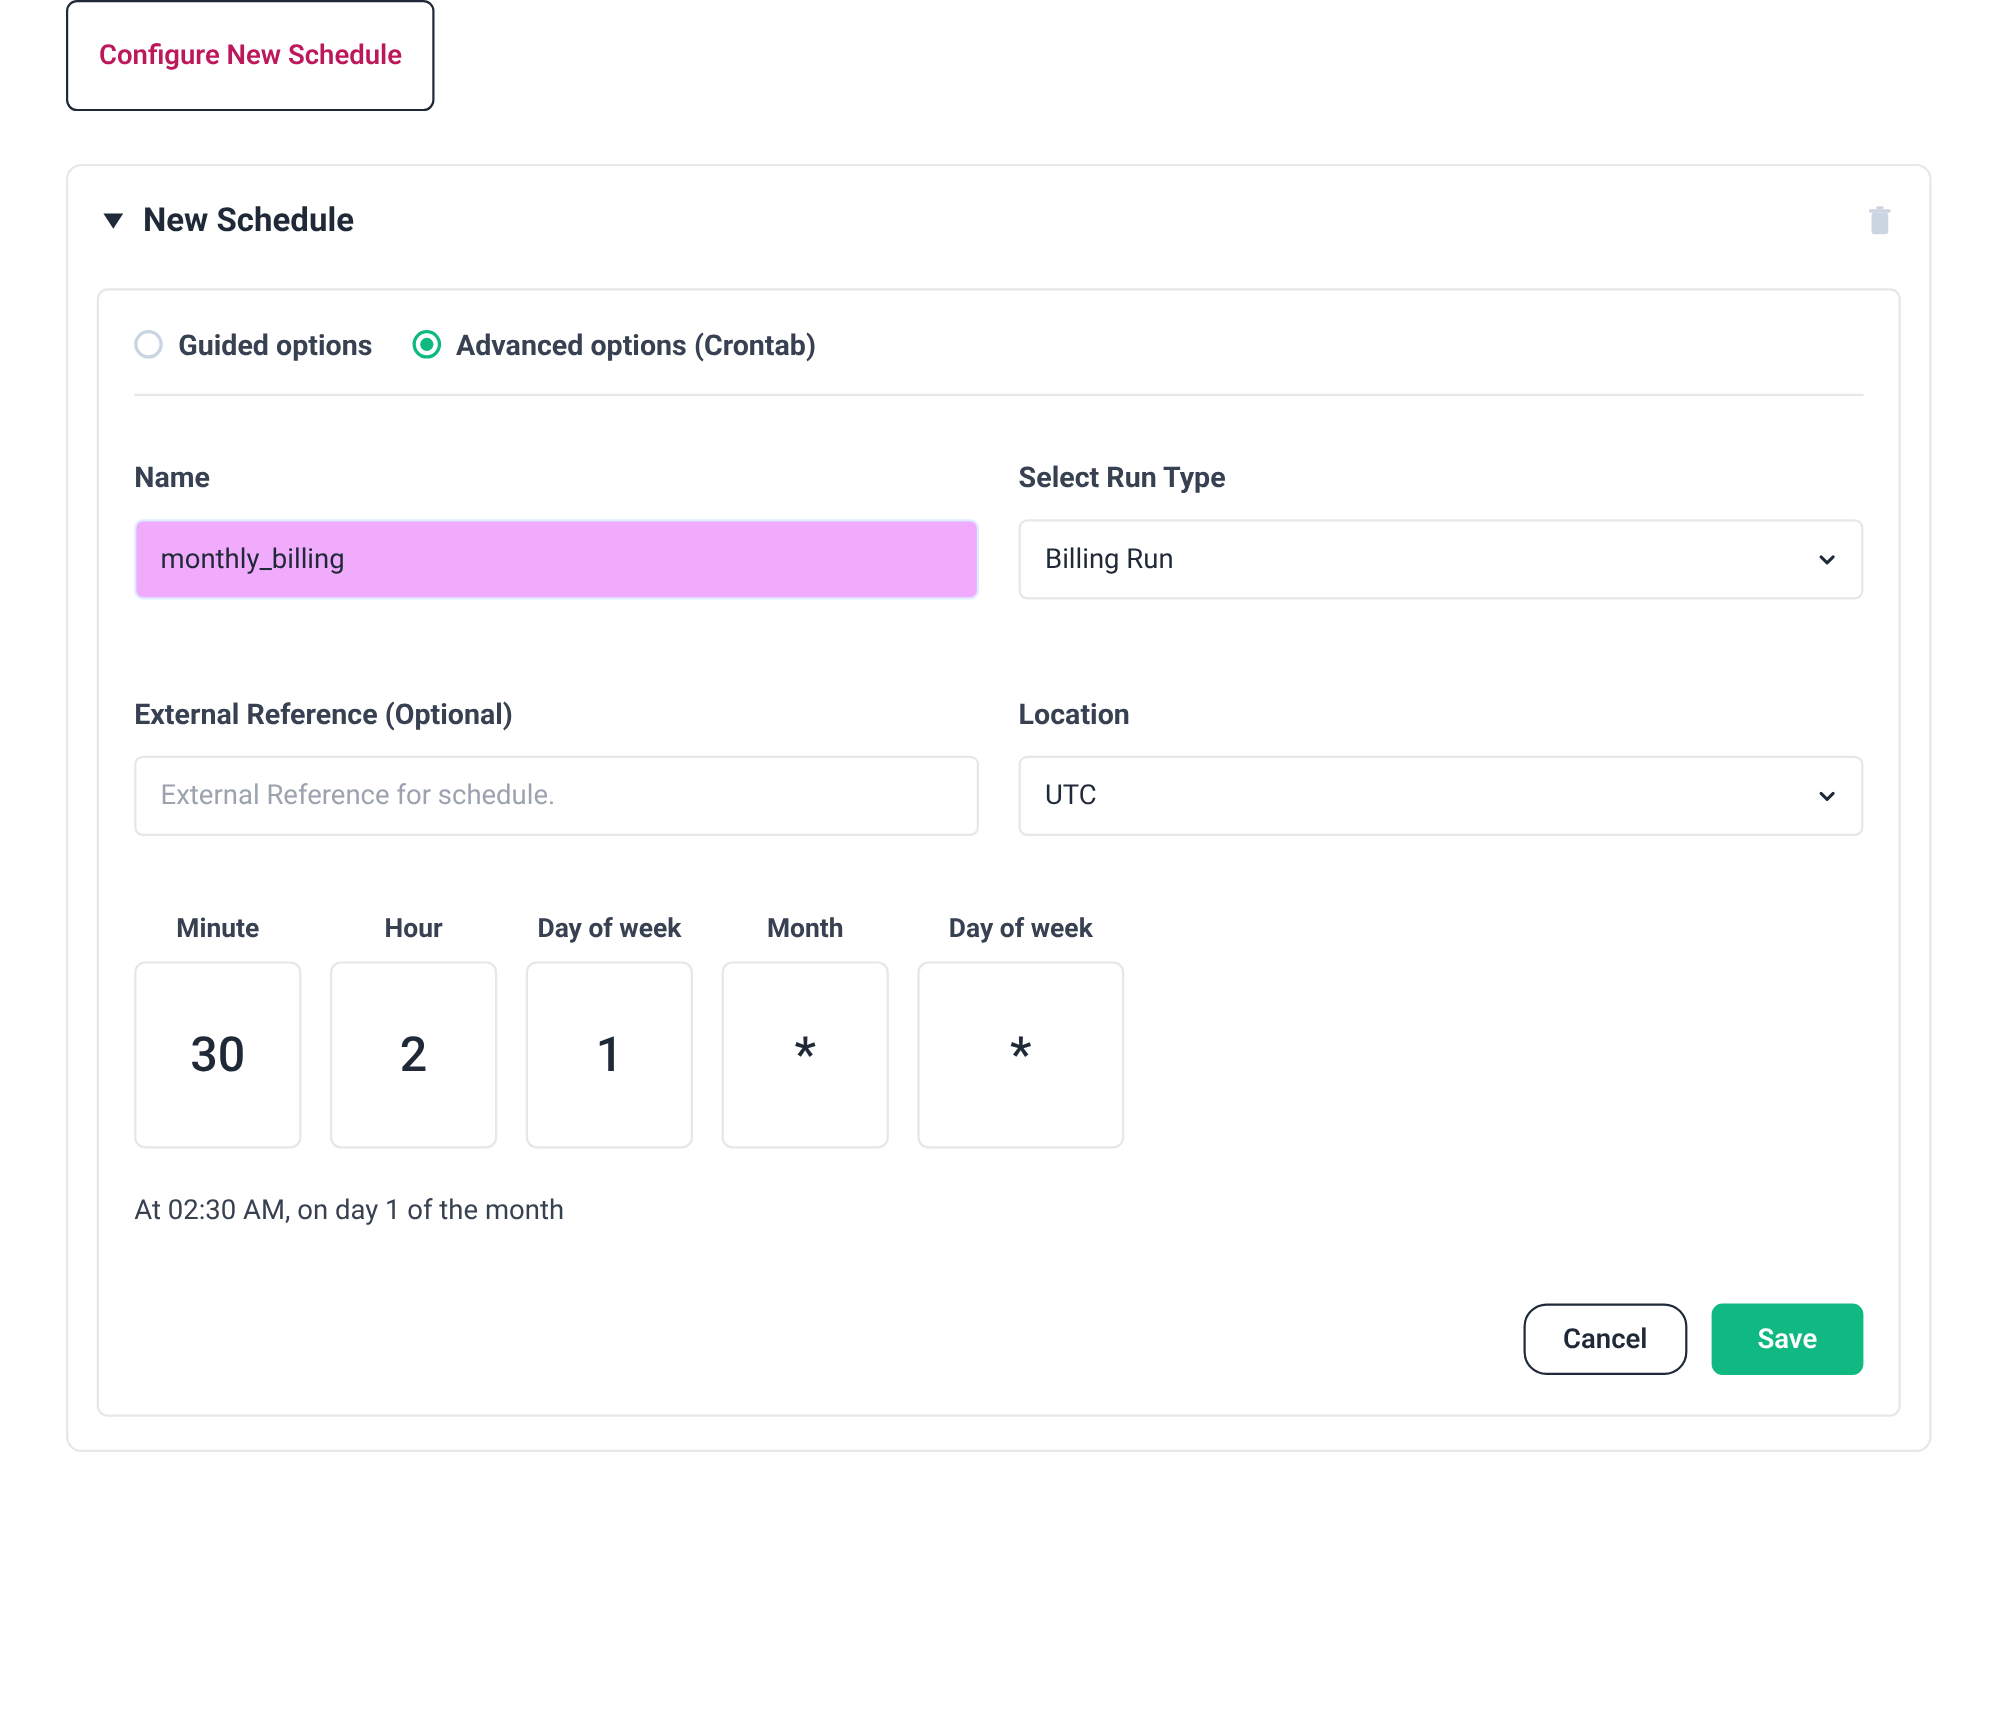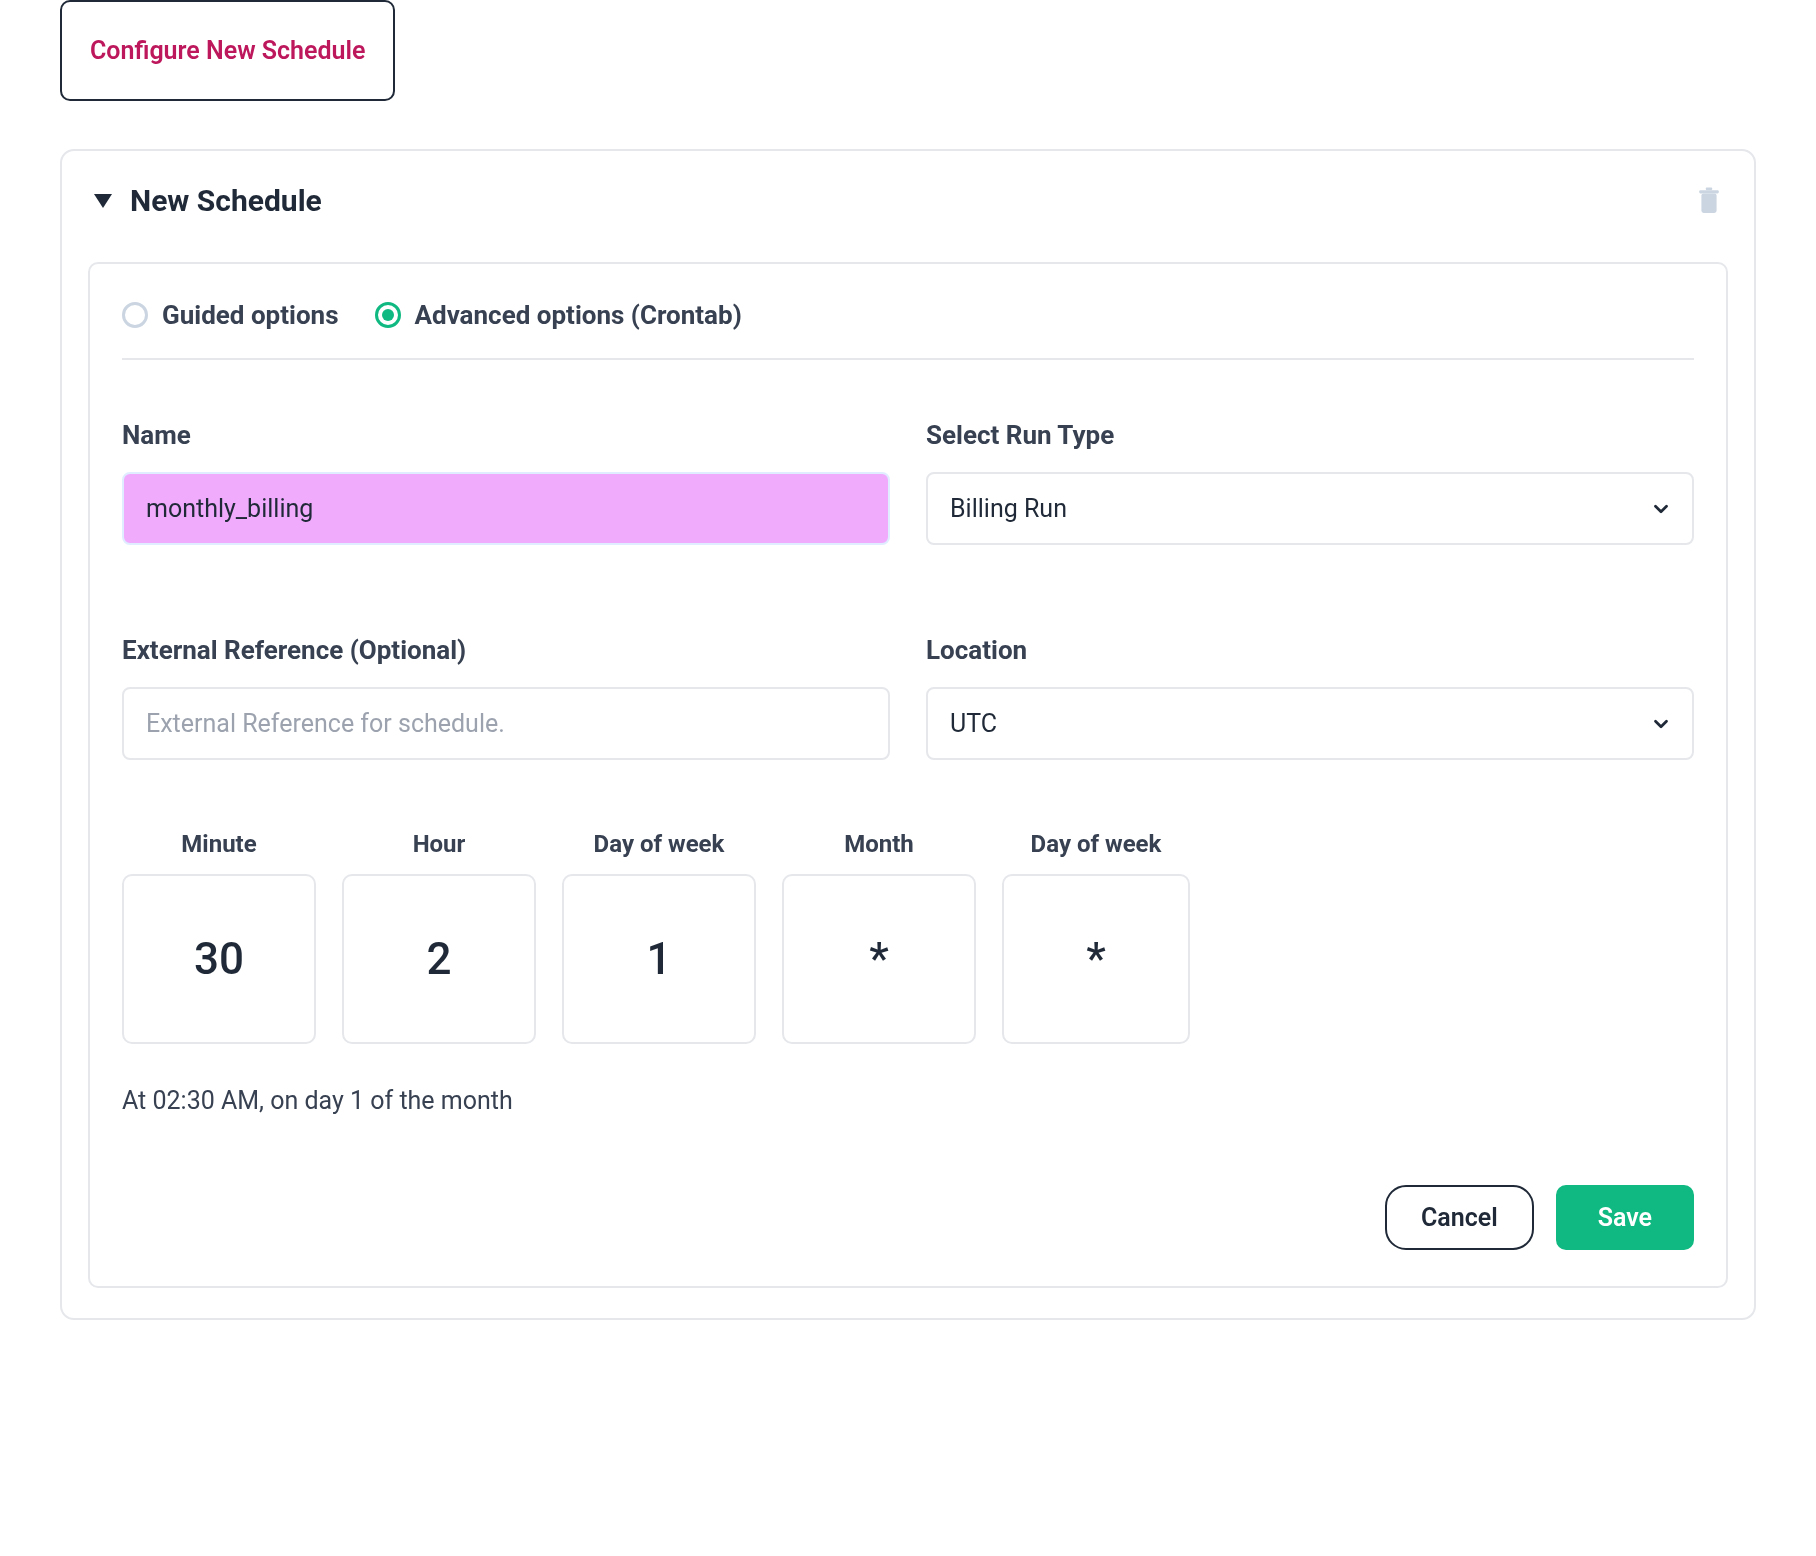--- a/index.html
+++ b/index.html
@@ -67,21 +67,20 @@
   .radio-row {
     display: flex;
     gap: 36px;
     align-items: center;
     padding-bottom: 28px;
     border-bottom: 2px solid #e5e7eb;
     margin-bottom: 60px;
   }
   .radio-opt {
     display: flex;
-    align-items: center;
     gap: 14px;
     cursor: pointer;
   }
   .radio-circle {
     width: 26px; height: 26px;
     border-radius: 50%;
     border: 3px solid #cbd5e1;
     display: flex; align-items: center; justify-content: center;
   }
   .radio-circle.selected { border-color: #10b981; }
@@ -146,21 +145,21 @@
     width: 180px;
     height: 170px;
     border: 2px solid #e5e7eb;
     border-radius: 10px;
     font-size: 44px;
     font-weight: 500;
     text-align: center;
     font-family: inherit;
     color:#1f2937;
   }
-  .cron-input.narrow-a { width: 194px; }
+  .cron-input.narrow-a { width: 152px; }
   .cron-input.narrow-b { width: 188px; }
   .cron-summary {
     font-size: 25px;
     color: #374151;
     margin-bottom: 70px;
   }
   .actions-row {
     display: flex;
     justify-content: flex-end;
     gap: 22px;

